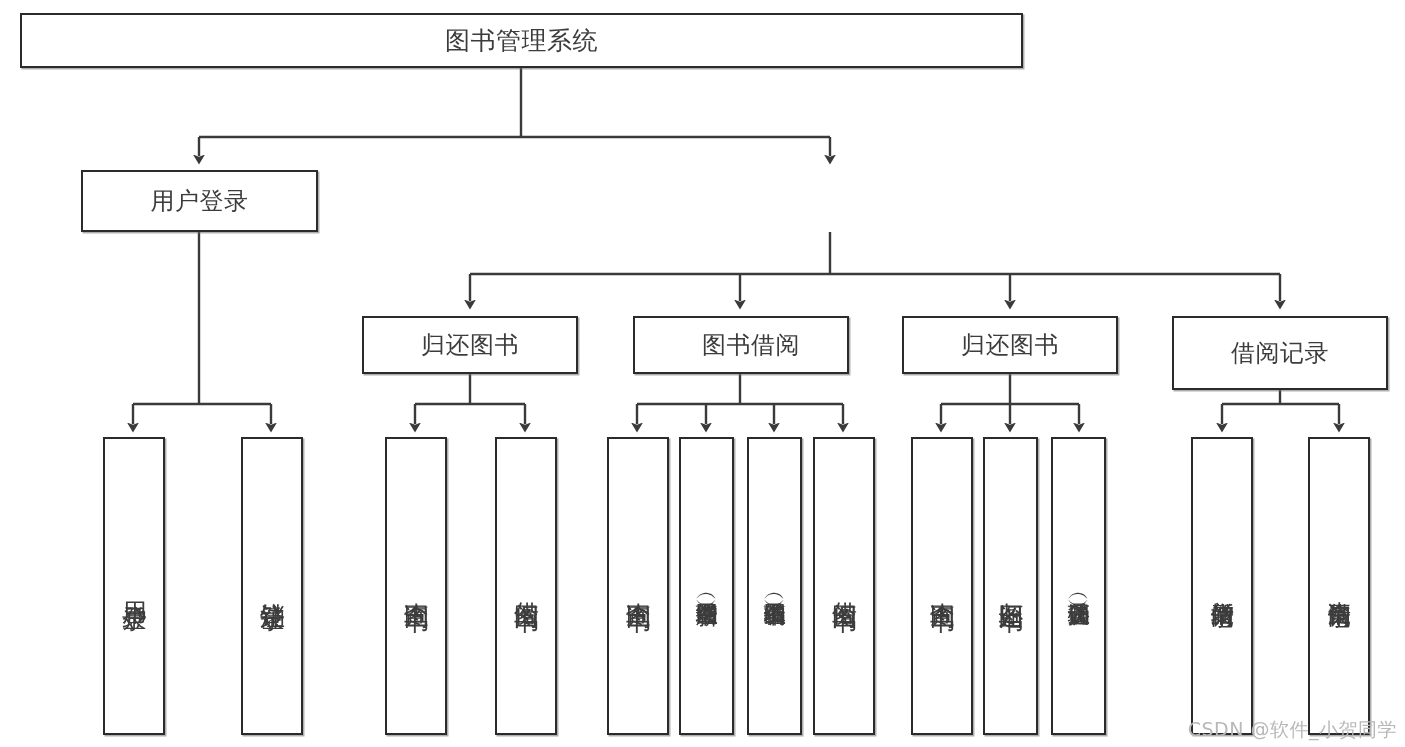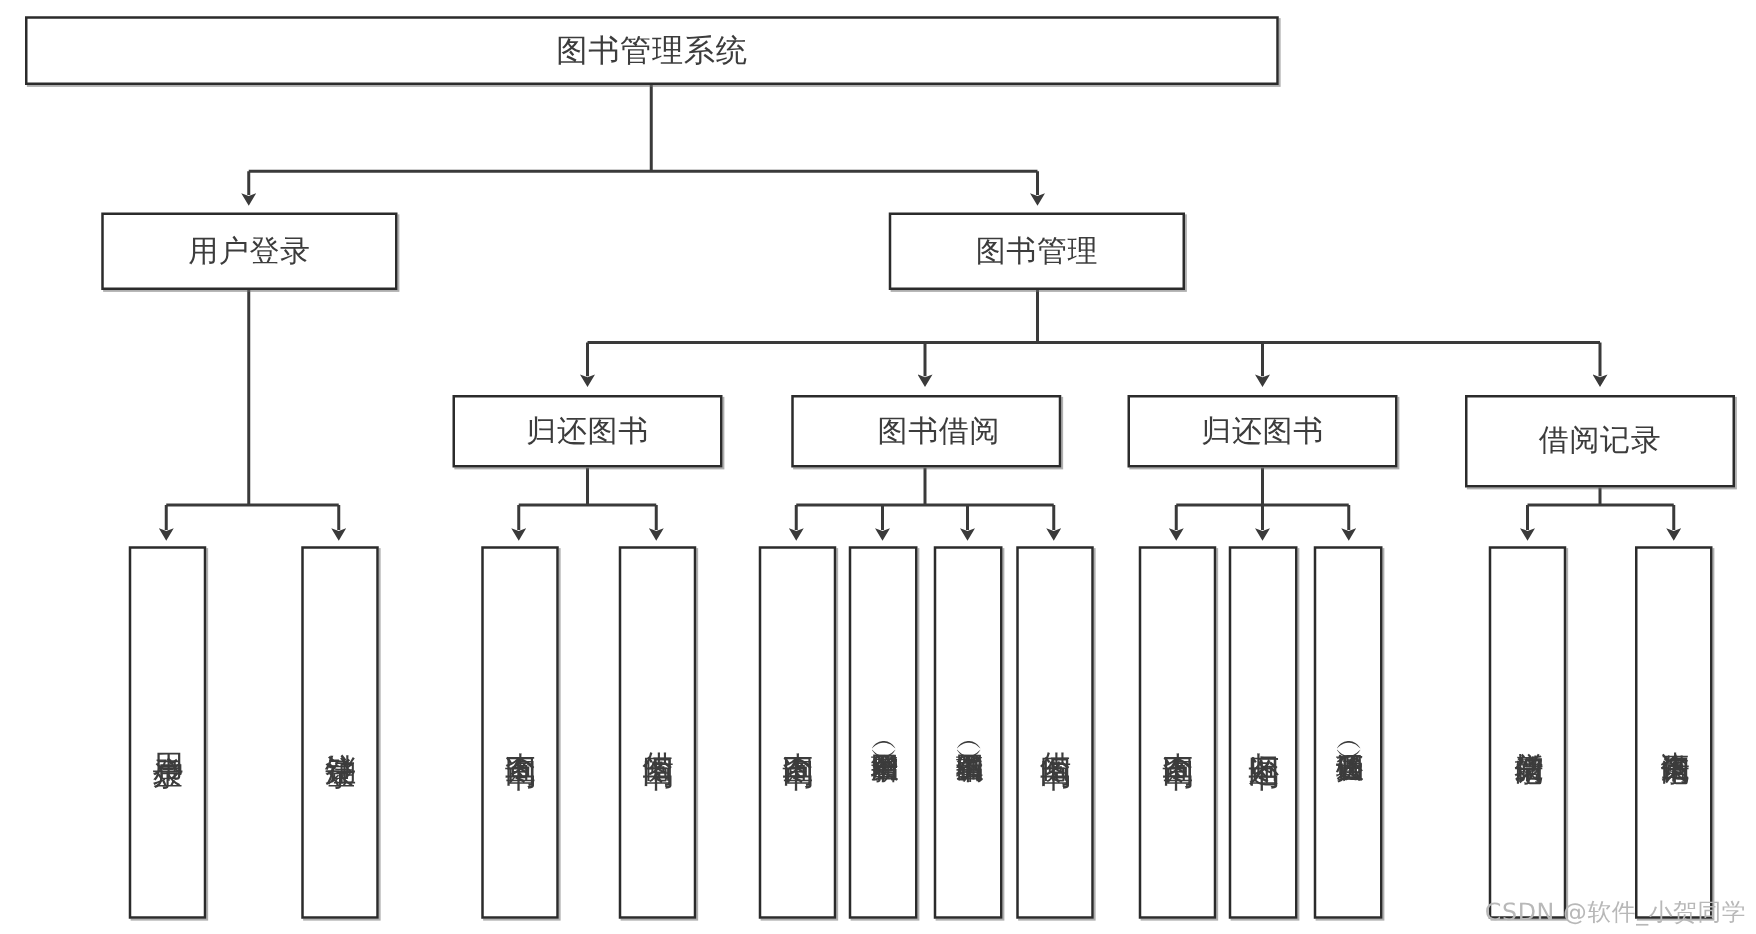--- a/index.html
+++ b/index.html
@@ -139,23 +139,20 @@
     </g>
   </svg>
 
   <div class="node root" style="left:20px; top:13px; width:1003px; height:55px;">
     <span class="label">图书管理系统</span>
   </div>
 
   <div class="node lvl2" style="left:81px; top:170px; width:237px; height:62px;">
     <span class="label">用户登录</span>
   </div>
-  <div class="node lvl2" style="left:711px; top:170px; width:237px; height:62px;">
-    <span class="label">图书管理</span>
-  </div>
 
   <div class="node lvl3" style="left:362px; top:316px; width:216px; height:58px;">
     <span class="label">归还图书</span>
   </div>
   <div class="node lvl3" style="left:633px; top:316px; width:216px; height:58px;padding-left:20px;">
     <span class="label">图书借阅</span>
   </div>
   <div class="node lvl3" style="left:902px; top:316px; width:216px; height:58px;">
     <span class="label">归还图书</span>
   </div>

